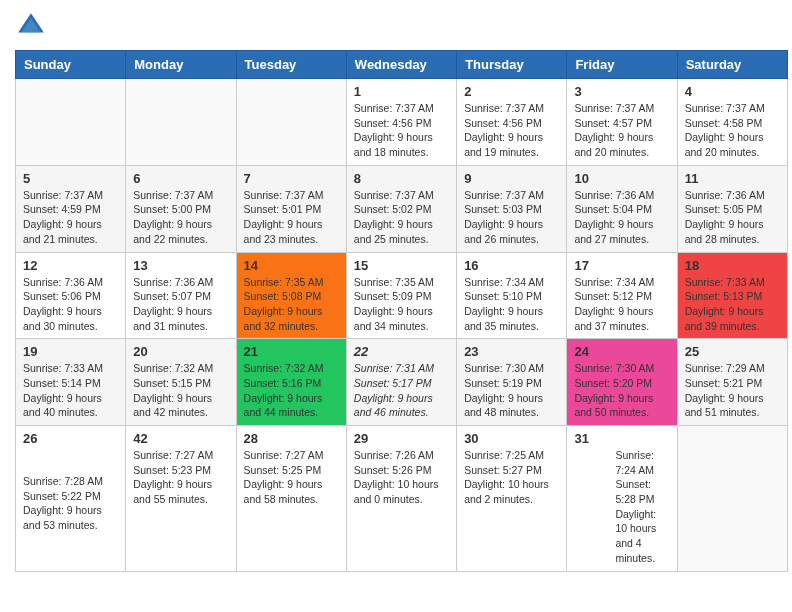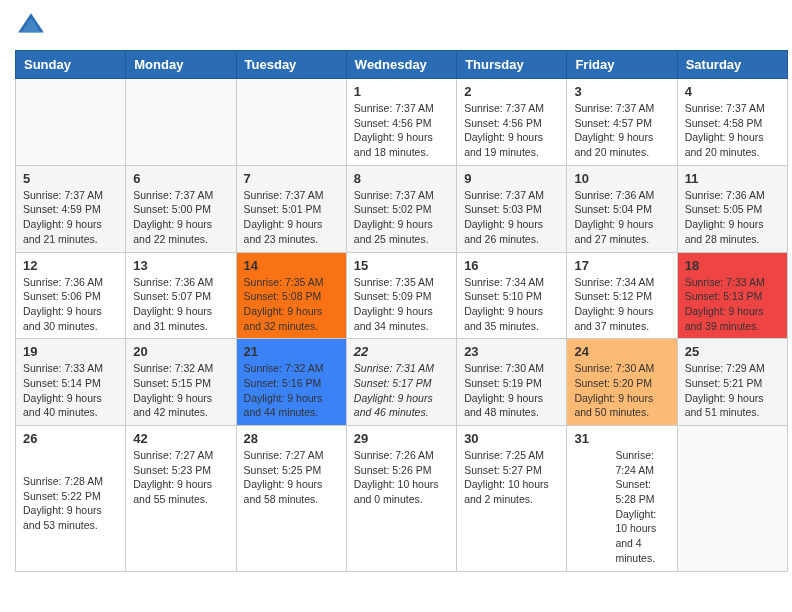--- a/index.html
+++ b/index.html
@@ -279,42 +279,42 @@
 Daylight: 9 hours
 and 40 minutes.</div>
           </td>
           <td style="background: rgb(245, 245, 245);">
             <span class="day-number">20</span>
             <div class="day-info" style="white-space: pre-line;">Sunrise: 7:32 AM
 Sunset: 5:15 PM
 Daylight: 9 hours
 and 42 minutes.</div>
           </td>
-          <td style="background: #3b82f6;">
+          <td style="background: #22c55e;">
             <span class="day-number">21</span>
             <div class="day-info" style="white-space: pre-line;">Sunrise: 7:32 AM
 Sunset: 5:16 PM
 Daylight: 9 hours
 and 44 minutes.</div>
           </td>
           <td style="background: rgb(245, 245, 245); font-style: italic;">
             <span class="day-number">22</span>
             <div class="day-info" style="white-space: pre-line;">Sunrise: 7:31 AM
 Sunset: 5:17 PM
 Daylight: 9 hours
 and 46 minutes.</div>
           </td>
           <td style="background: rgb(245, 245, 245);">
             <span class="day-number">23</span>
             <div class="day-info" style="white-space: pre-line;">Sunrise: 7:30 AM
 Sunset: 5:19 PM
 Daylight: 9 hours
 and 48 minutes.</div>
           </td>
-          <td style="background: #fdba74;">
+          <td style="background: #ec4899;">
             <span class="day-number">24</span>
             <div class="day-info" style="white-space: pre-line;">Sunrise: 7:30 AM
 Sunset: 5:20 PM
 Daylight: 9 hours
 and 50 minutes.</div>
           </td>
           <td style="background: rgb(245, 245, 245);">
             <span class="day-number">25</span>
             <div class="day-info" style="white-space: pre-line;">Sunrise: 7:29 AM
 Sunset: 5:21 PM

